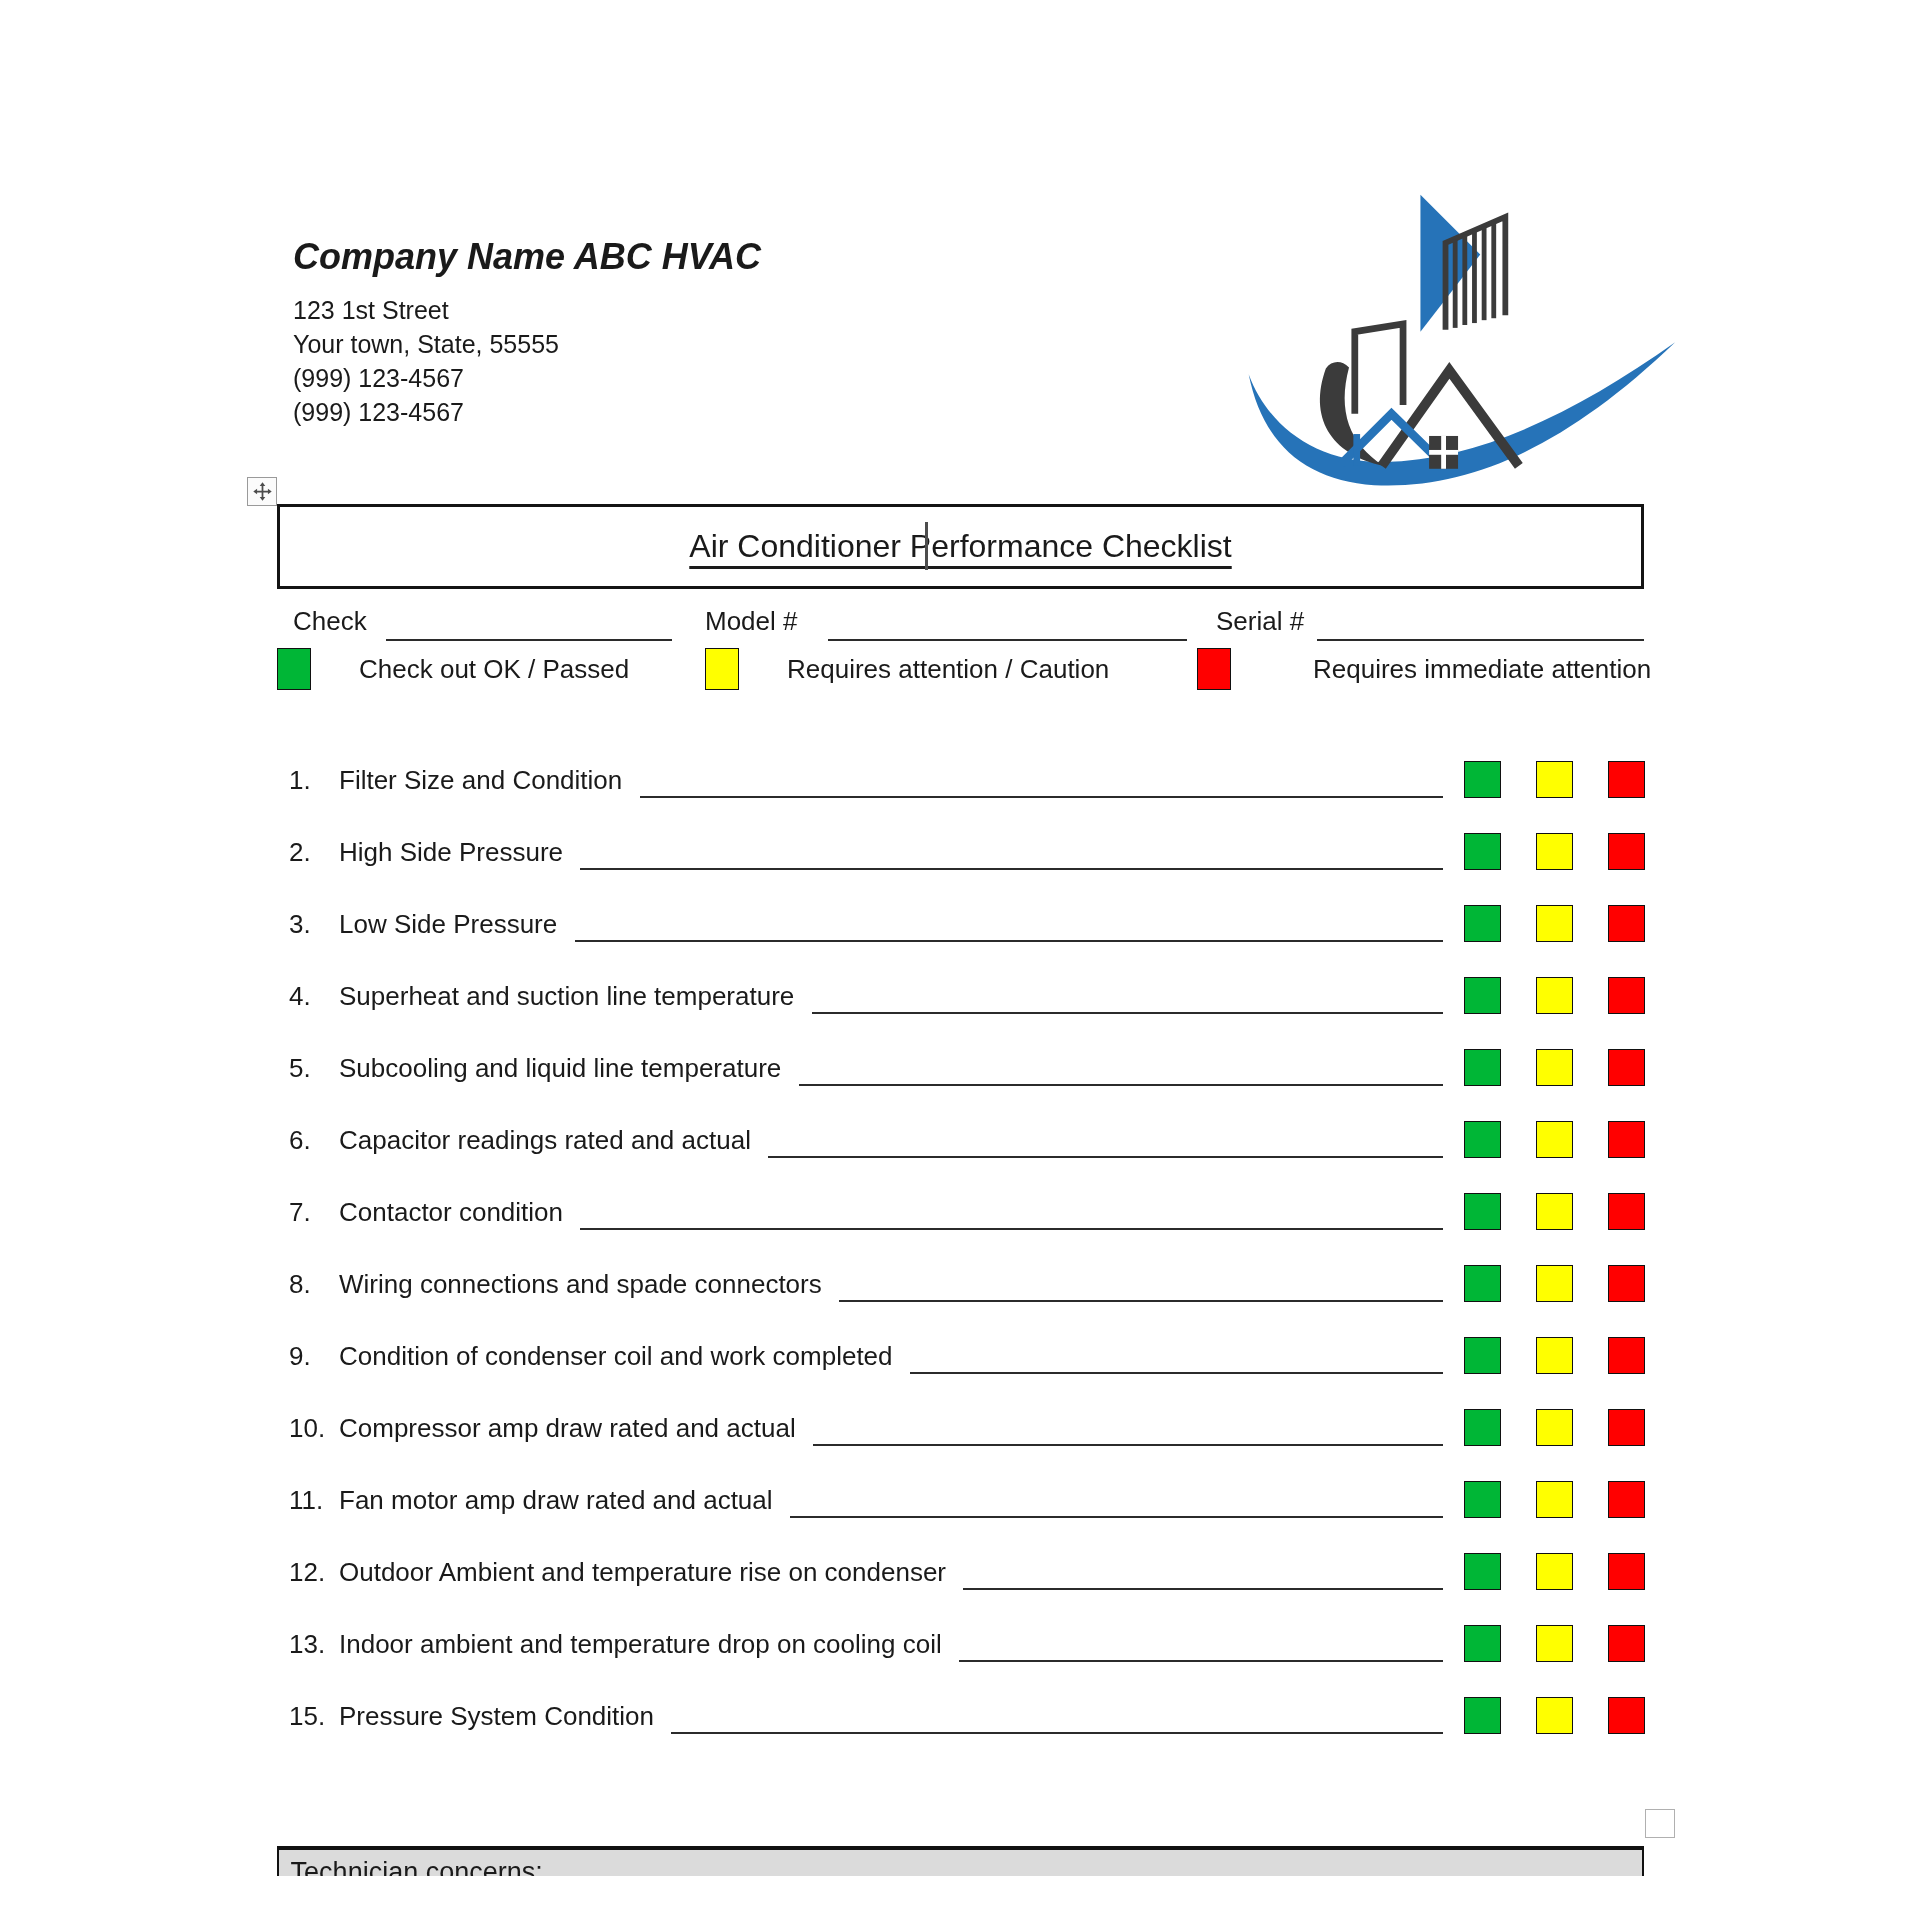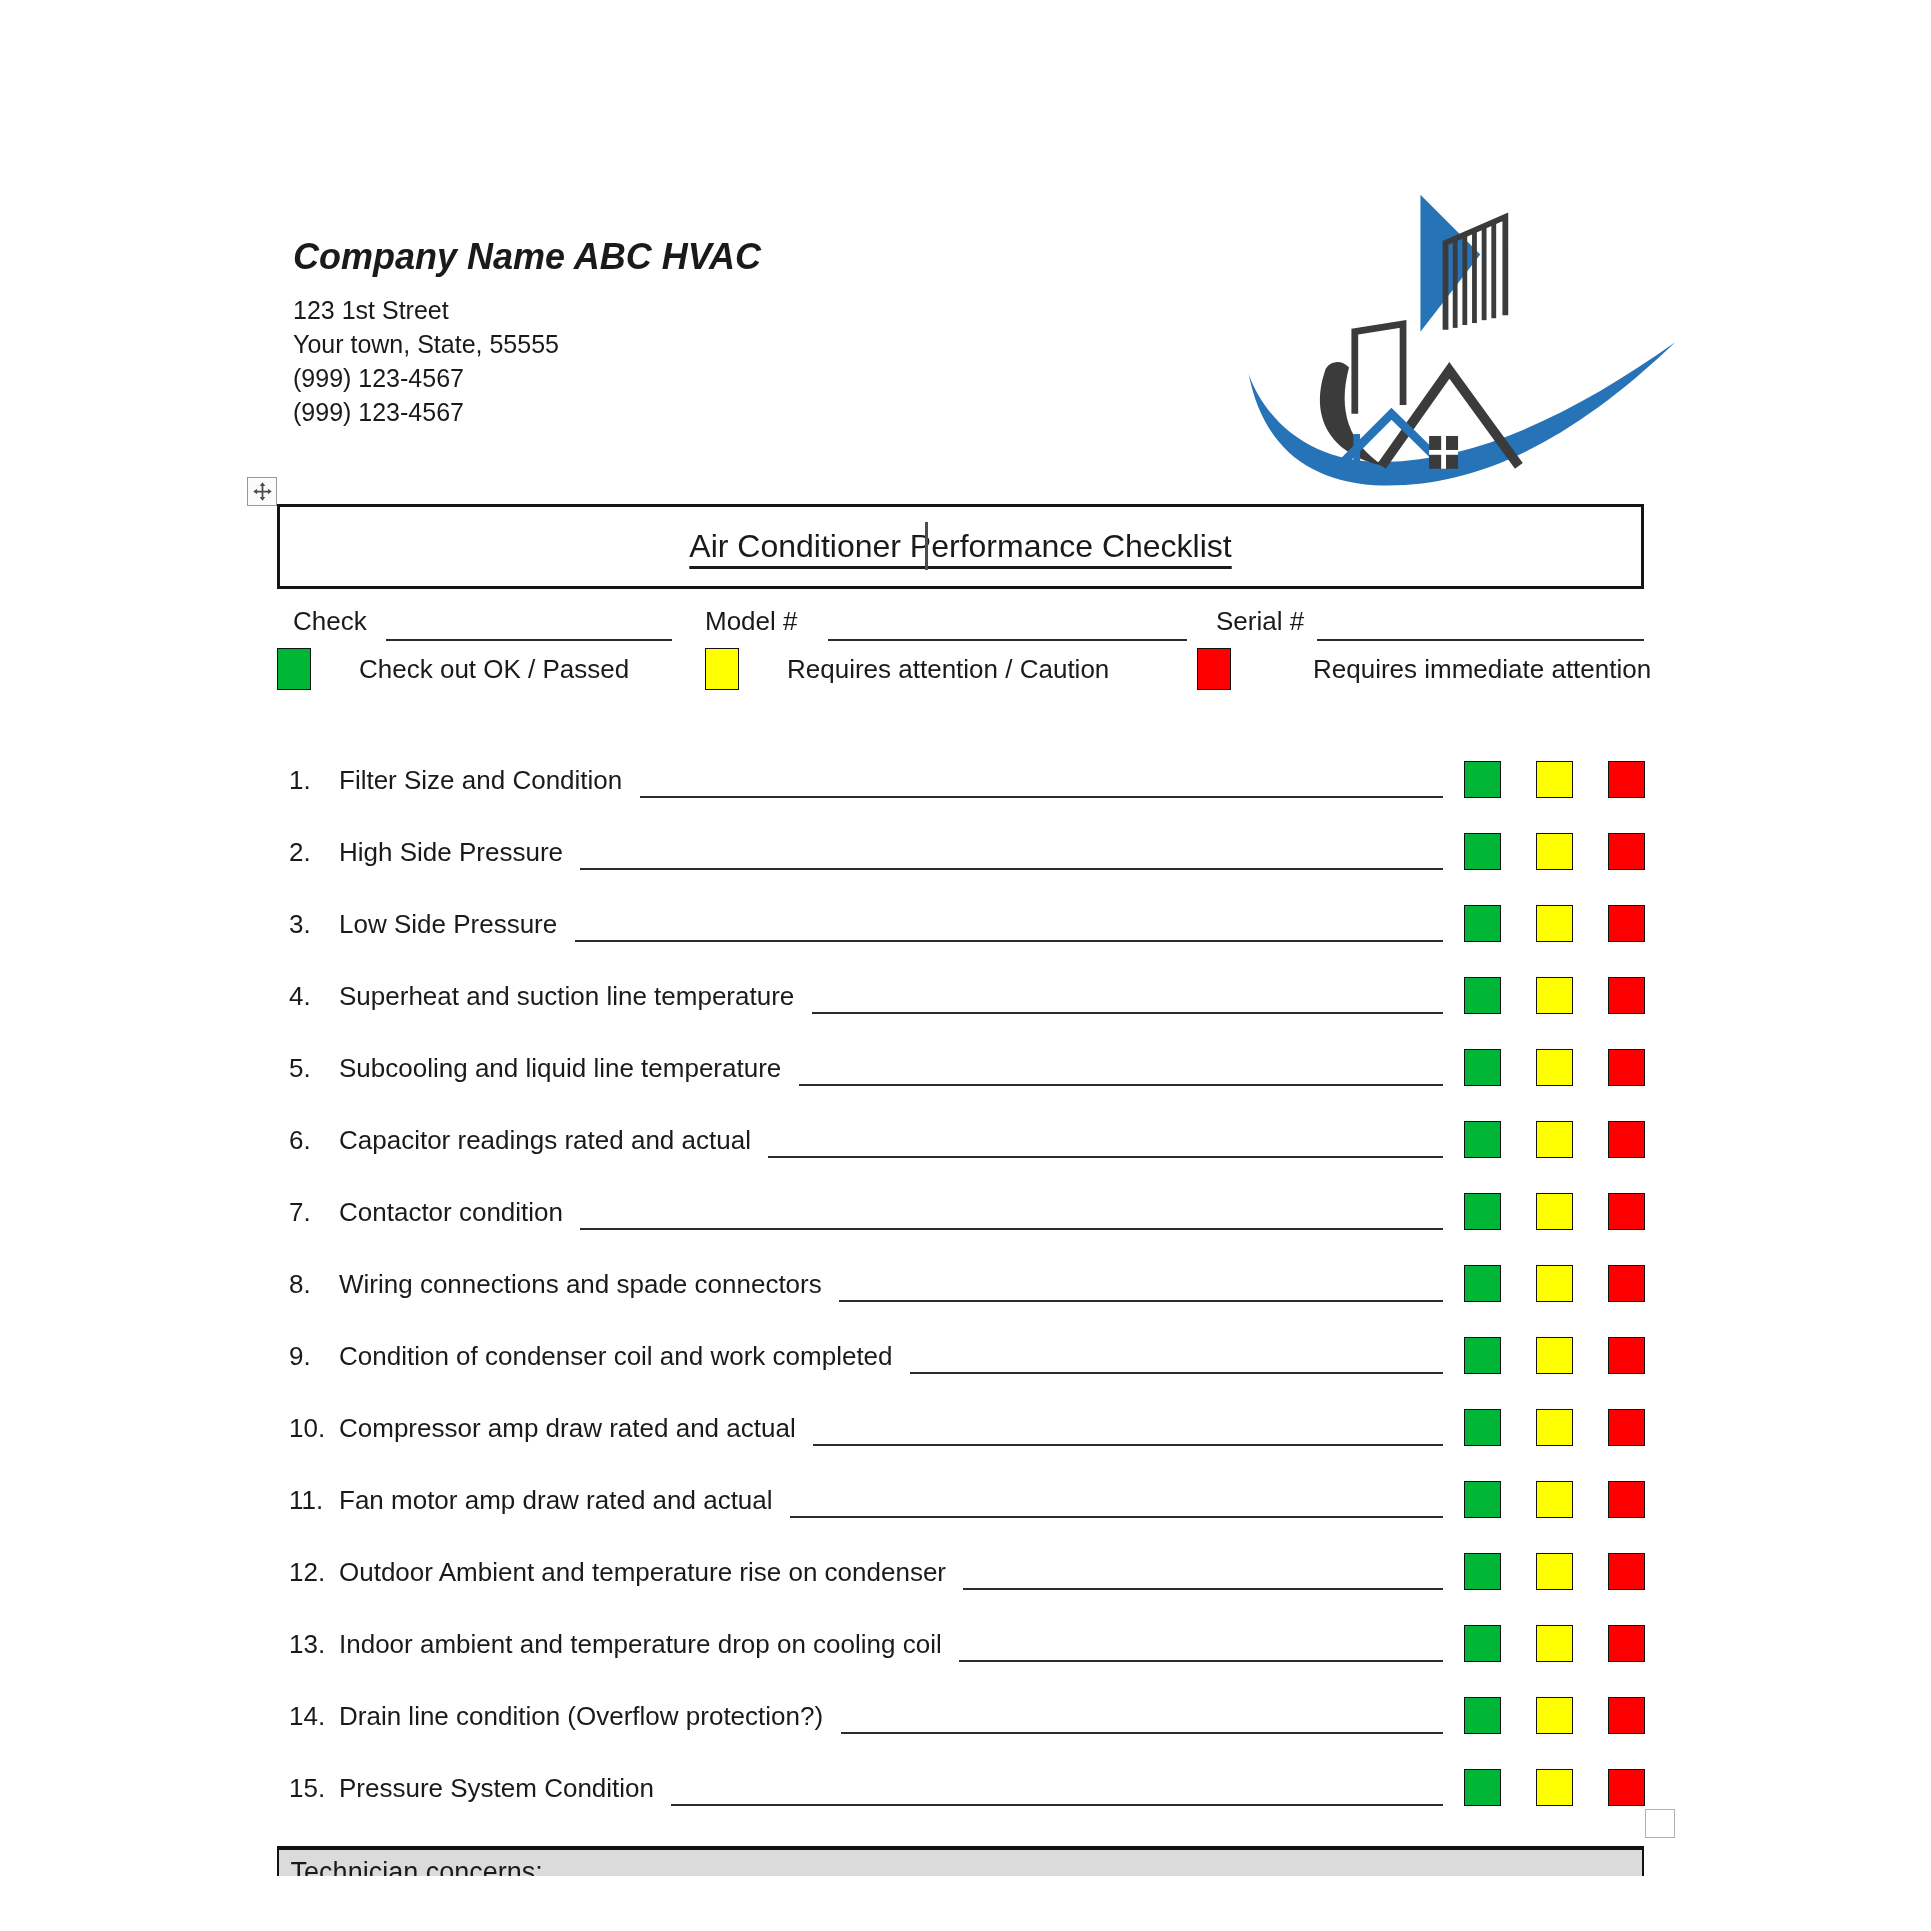--- a/index.html
+++ b/index.html
@@ -245,28 +245,20 @@
 
     <div class="crow">
       <span class="num">13.</span>
       <span class="lbl">Indoor ambient and temperature drop on cooling coil</span>
       <span class="wline"></span>
       <span class="sq" style="background-color: rgb(0, 182, 54);"></span>
       <span class="sq" style="background-color: rgb(255, 255, 0);"></span>
       <span class="sq" style="background-color: rgb(255, 0, 0);"></span>
     </div>
 
-    <div class="crow">
-      <span class="num">14.</span>
-      <span class="lbl">Drain line condition (Overflow protection?)</span>
-      <span class="wline"></span>
-      <span class="sq" style="background-color: rgb(0, 182, 54);"></span>
-      <span class="sq" style="background-color: rgb(255, 255, 0);"></span>
-      <span class="sq" style="background-color: rgb(255, 0, 0);"></span>
-    </div>
 
     <div class="crow">
       <span class="num">15.</span>
       <span class="lbl">Pressure System Condition</span>
       <span class="wline"></span>
       <span class="sq" style="background-color: rgb(0, 182, 54);"></span>
       <span class="sq" style="background-color: rgb(255, 255, 0);"></span>
       <span class="sq" style="background-color: rgb(255, 0, 0);"></span>
     </div>
   </div>

